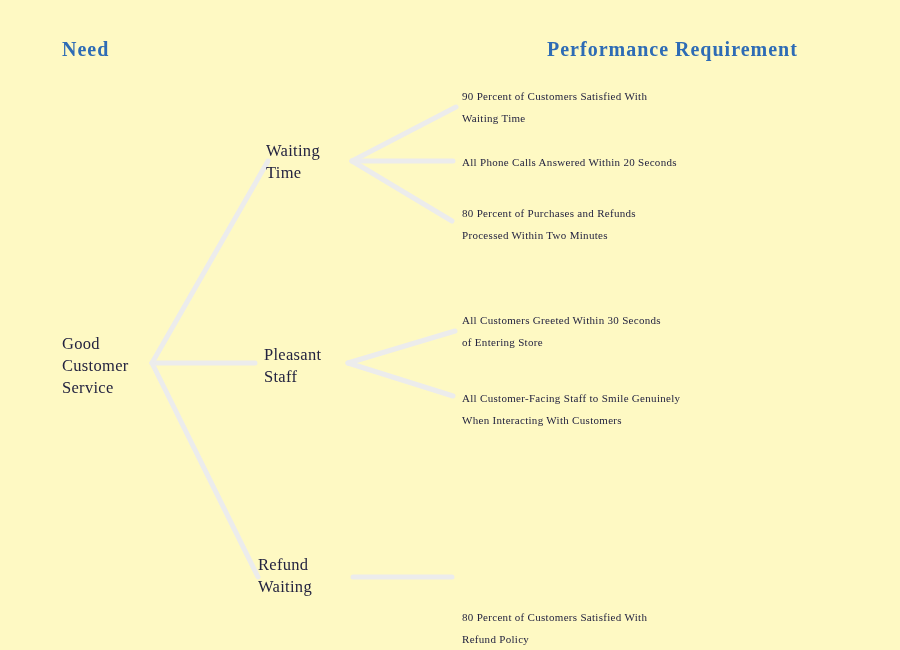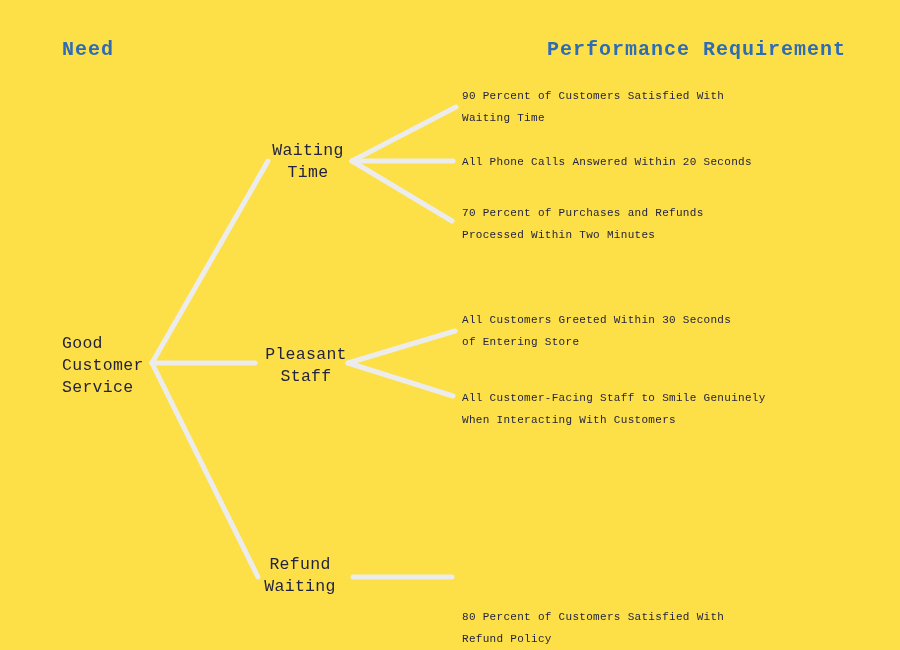--- a/index.html
+++ b/index.html
@@ -4,23 +4,23 @@
 <style>
   html, body {
     margin: 0;
     padding: 0;
     background: #ffffff;
   }
   #canvas {
     position: relative;
     width: 900px;
     height: 650px;
-    background: #fde047;
+    background: #fef9c3;
     overflow: hidden;
-    font-family: Liberation Mono, monospace;
+    font-family: Liberation Serif, serif;
   }
   #connector-svg {
     position: absolute;
     left: 0;
     top: 0;
   }
   #connector-svg line {
     stroke: #ececec;
     stroke-width: 5;
     stroke-linecap: round;
@@ -52,21 +52,20 @@
     color: #232340;
     white-space: pre-line;
   }
   .root-label {
     left: 62px;
     top: 333px;
     width: 100px;
     text-align: left;
   }
   .driver-label {
-    text-align: center;
     width: 84px;
   }
   #driver-waiting-time  { left: 266px; top: 140px; }
   #driver-pleasant-staff{ left: 264px; top: 344px; }
   #driver-refund-policy { left: 258px; top: 554px; }
   #req-0 { top: 86px; }
   #req-1 { top: 152px; }
   #req-2 { top: 203px; }
   #req-3 { top: 310px; }
   #req-4 { top: 379px; margin-top: 9px; }
@@ -112,21 +111,21 @@
 Staff</div>
 
   <div class="node-label driver-label" id="driver-refund-policy">Refund
 Waiting</div>
 
   <div class="requirement" id="req-0">90 Percent of Customers Satisfied With
 Waiting Time</div>
 
   <div class="requirement" id="req-1">All Phone Calls Answered Within 20 Seconds</div>
 
-  <div class="requirement" id="req-2">70 Percent of Purchases and Refunds
+  <div class="requirement" id="req-2">80 Percent of Purchases and Refunds
 Processed Within Two Minutes</div>
 
   <div class="requirement" id="req-3">All Customers Greeted Within 30 Seconds
 of Entering Store</div>
 
   <div class="requirement" id="req-4">All Customer-Facing Staff to Smile Genuinely
 When Interacting With Customers</div>
 
   <div class="requirement" id="req-5">80 Percent of Customers Satisfied With
 Refund Policy</div>

